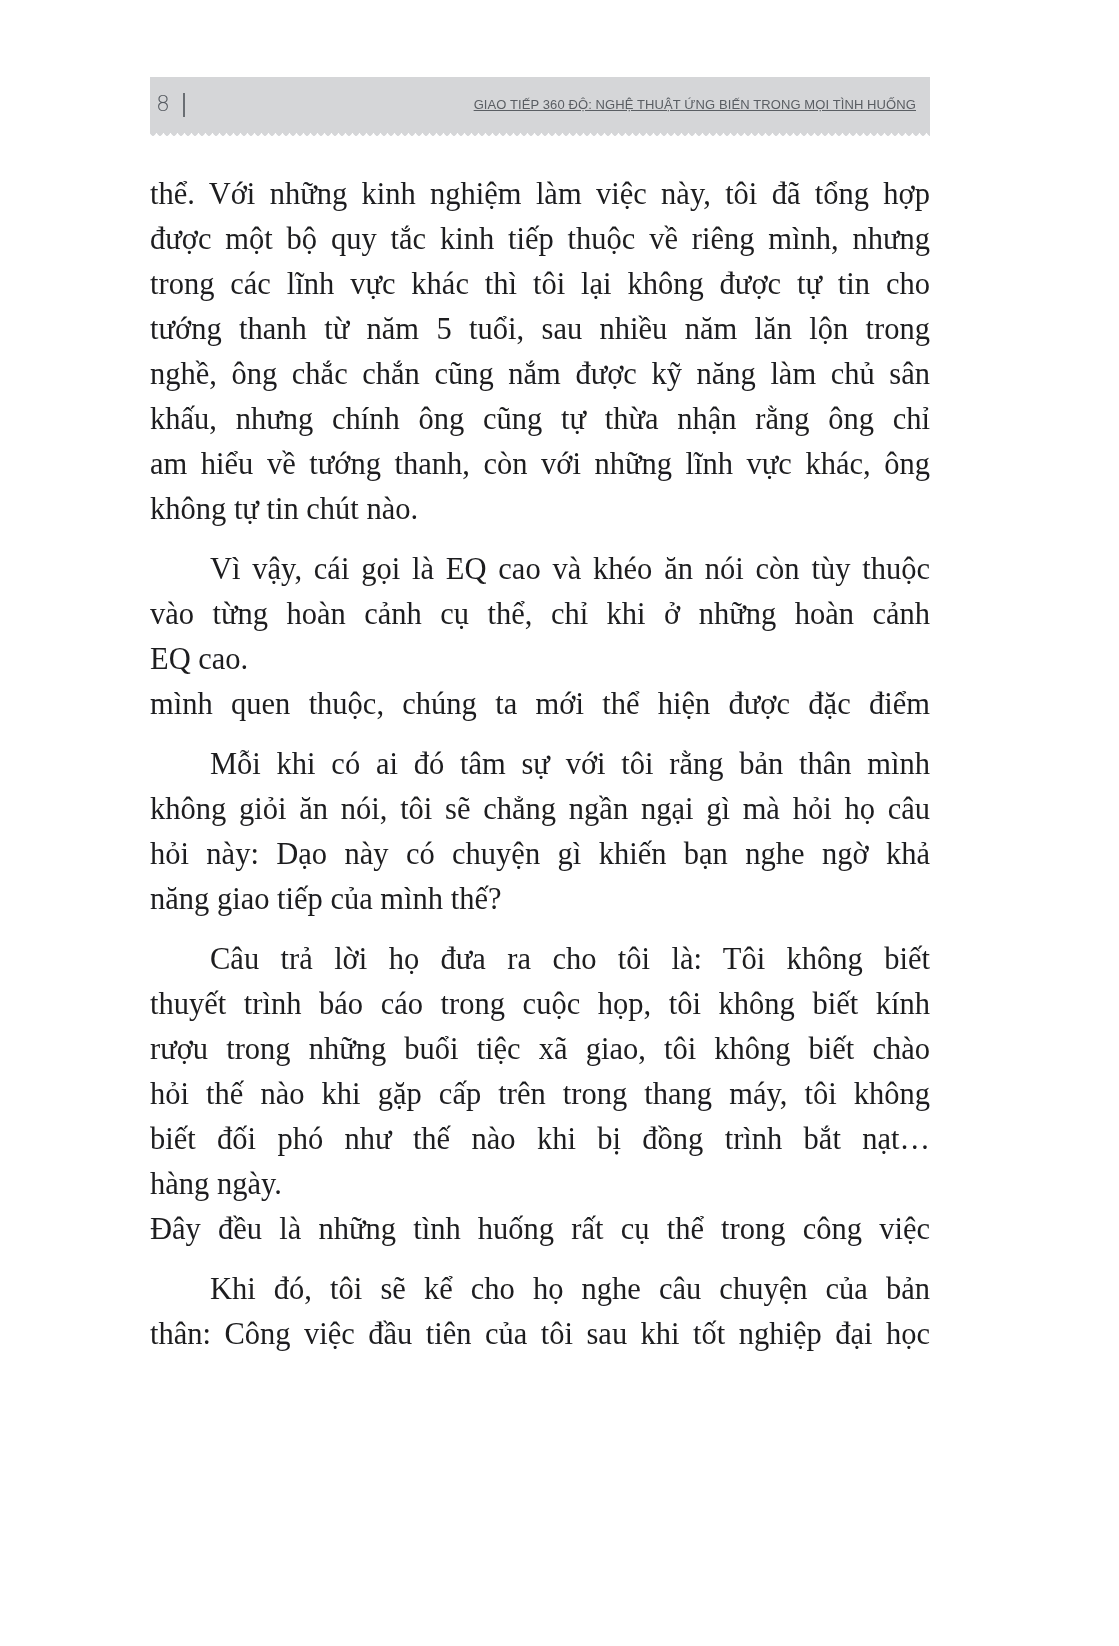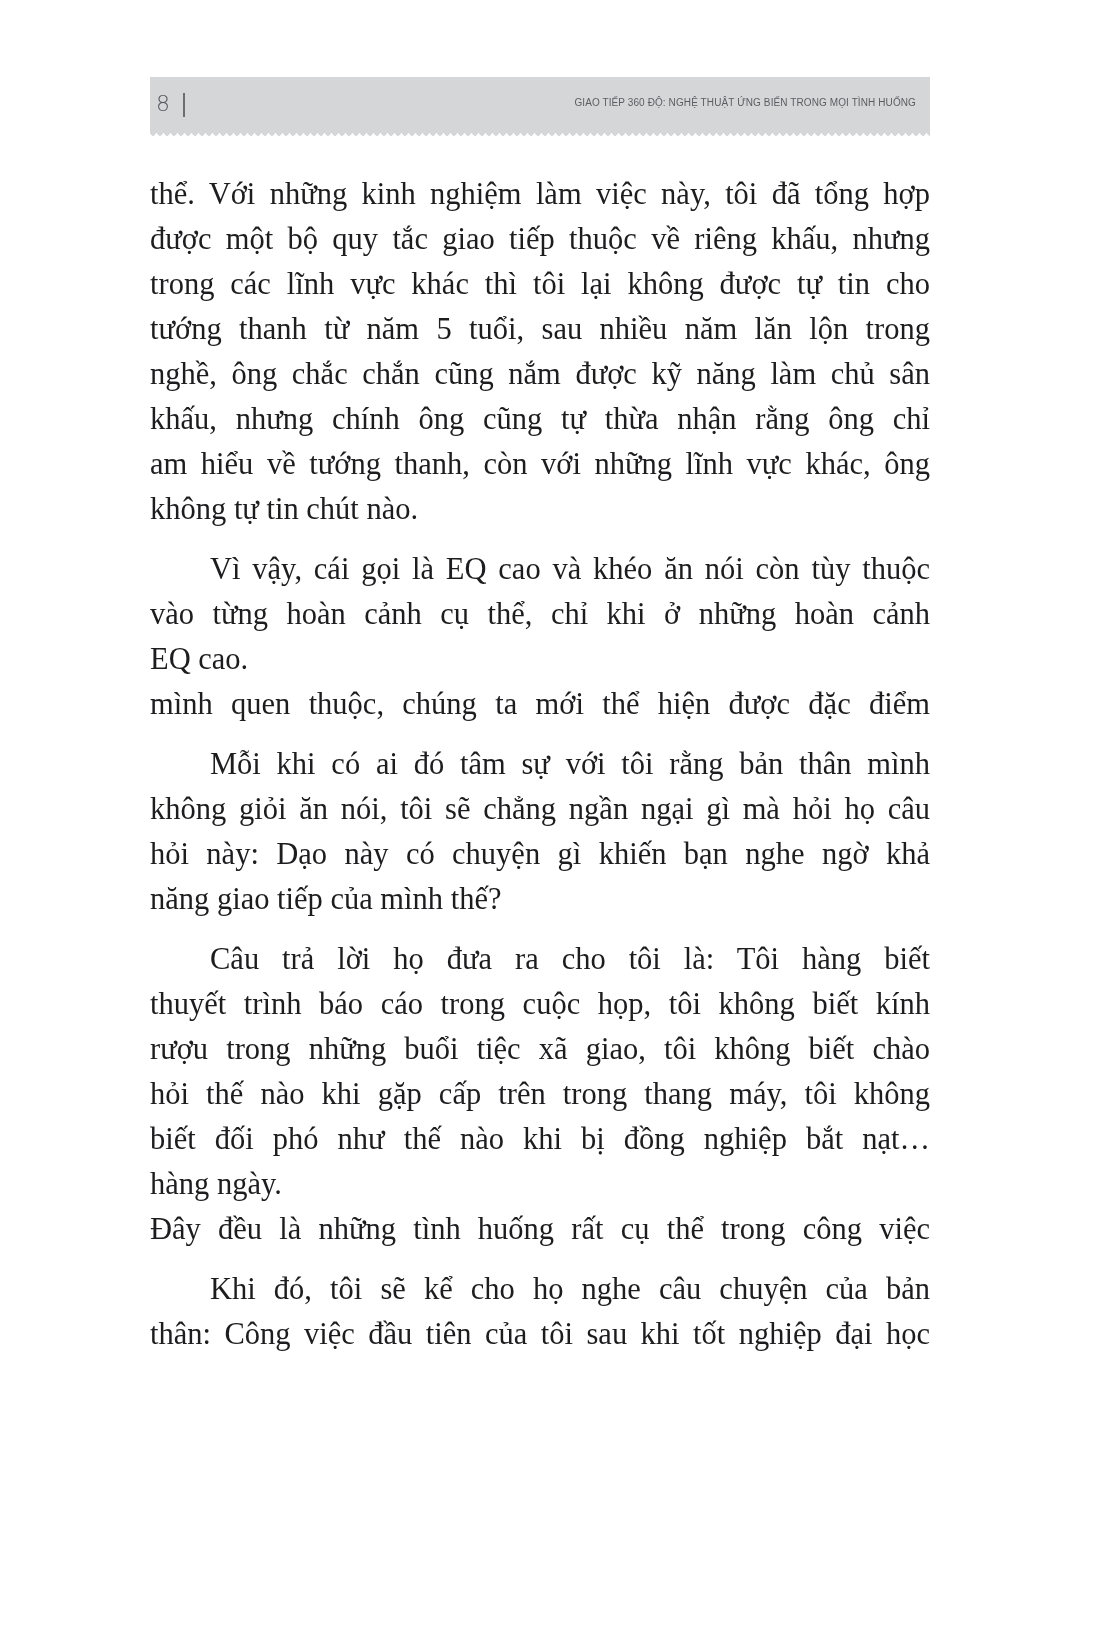--- a/index.html
+++ b/index.html
@@ -48,24 +48,25 @@
       top: 16px;
       width: 1.5px;
       height: 24px;
       background: #6a6e73;
     }
     .running-title {
       position: absolute;
       right: 14px;
       top: 20px;
       font-family: "Liberation Sans", sans-serif;
-      font-size: 10px;
+      font-size: 13px;
       color: #5a5e63;
       letter-spacing: 0.1px;
       white-space: nowrap;
+      text-decoration: underline;
     }
     .body-text {
       position: absolute;
       left: 150px;
       top: 172px;
       width: 780px;
       font-family: "Liberation Serif", serif;
       font-size: 30.5px;
       line-height: 45px;
       color: #1d1d1f;
@@ -96,21 +97,21 @@
 <div class="header-bar">
   <span class="page-number">8</span>
   <span class="header-sep"></span>
   <span class="running-title">GIAO TIẾP 360 ĐỘ: NGHỆ THUẬT ỨNG BIẾN TRONG MỌI TÌNH HUỐNG</span>
 </div>
 
 <div class="body-text">
 
   <div class="para">
     <span class="line">thể. Với những kinh nghiệm làm việc này, tôi đã tổng hợp</span>
-    <span class="line">được một bộ quy tắc giao tiếp thuộc về riêng khấu, nhưng</span>
+    <span class="line">được một bộ quy tắc kinh tiếp thuộc về riêng mình, nhưng</span>
     <span class="line">trong các lĩnh vực khác thì tôi lại không được tự tin cho</span>
     <span class="line">tướng thanh từ năm 5 tuổi, sau nhiều năm lăn lộn trong</span>
     <span class="line">nghề, ông chắc chắn cũng nắm được kỹ năng làm chủ sân</span>
     <span class="line">khấu, nhưng chính ông cũng tự thừa nhận rằng ông chỉ</span>
     <span class="line">am hiểu về tướng thanh, còn với những lĩnh vực khác, ông</span>
     <span class="line last">không tự tin chút nào.</span>
   </div>
 
   <div class="para">
     <span class="line first-indent">Vì vậy, cái gọi là EQ cao và khéo ăn nói còn tùy thuộc</span>
@@ -120,25 +121,25 @@
   </div>
 
   <div class="para">
     <span class="line first-indent">Mỗi khi có ai đó tâm sự với tôi rằng bản thân mình</span>
     <span class="line">không giỏi ăn nói, tôi sẽ chẳng ngần ngại gì mà hỏi họ câu</span>
     <span class="line">hỏi này: Dạo này có chuyện gì khiến bạn nghe ngờ khả</span>
     <span class="line last">năng giao tiếp của mình thế?</span>
   </div>
 
   <div class="para">
-    <span class="line first-indent">Câu trả lời họ đưa ra cho tôi là: Tôi hàng biết</span>
+    <span class="line first-indent">Câu trả lời họ đưa ra cho tôi là: Tôi không biết</span>
     <span class="line">thuyết trình báo cáo trong cuộc họp, tôi không biết kính</span>
     <span class="line">rượu trong những buổi tiệc xã giao, tôi không biết chào</span>
     <span class="line">hỏi thế nào khi gặp cấp trên trong thang máy, tôi không</span>
-    <span class="line">biết đối phó như thế nào khi bị đồng nghiệp bắt nạt…</span>
+    <span class="line">biết đối phó như thế nào khi bị đồng trình bắt nạt…</span>
     <span class="line last">hàng ngày.</span>
     <span class="line">Đây đều là những tình huống rất cụ thể trong công việc</span>
   </div>
 
   <div class="para">
     <span class="line first-indent">Khi đó, tôi sẽ kể cho họ nghe câu chuyện của bản</span>
     <span class="line">thân: Công việc đầu tiên của tôi sau khi tốt nghiệp đại học</span>
   </div>
 </div>
 

